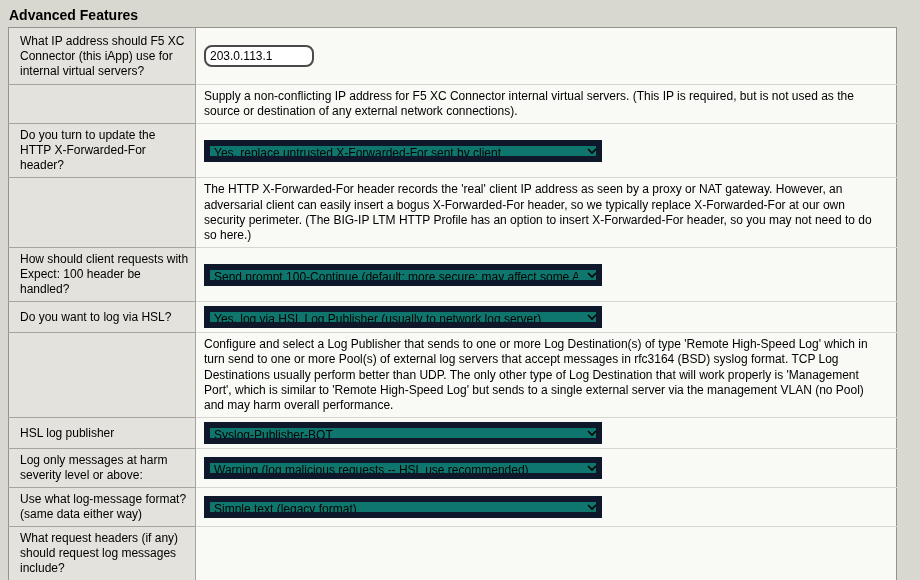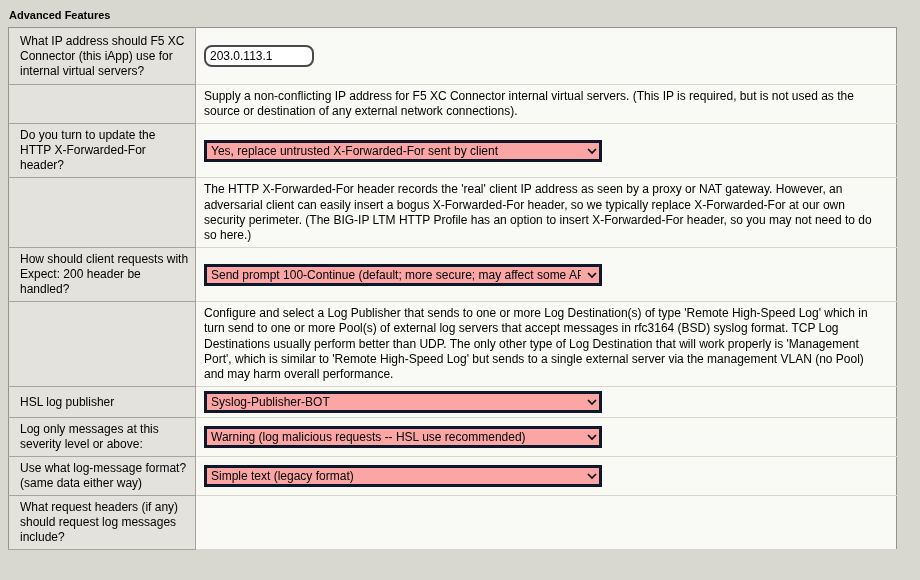--- a/index.html
+++ b/index.html
@@ -5,21 +5,21 @@
   * { box-sizing: border-box; margin: 0; padding: 0; }
   html, body {
     width: 920px; height: 580px;
     background: #d8d7d0;
     font-family: "Liberation Sans", sans-serif;
     color: #000;
     overflow: hidden;
   }
   body { padding: 8px; }
   .section-title {
-    font-size: 11px;
+    font-size: 14px;
     font-weight: bold;
     line-height: 14px;
     margin: 0 0 5px 1px;
   }
   table.iapp-table {
     border-collapse: collapse;
     table-layout: fixed;
     width: 889px;
     background: #f9f9f6;
     border: 1px solid #94948c;
@@ -62,22 +62,22 @@
   }
   input.txt.ip { width: 110px; }
 
   .select-wrap { position: relative; width: 398px; }
   select.sel {
     width: 100%;
     height: 22px;
     appearance: none;
     -webkit-appearance: none;
     -moz-appearance: none;
-    border: 3px solid #0f172a;
-    background: #fca5a5;
+    border: 6px solid #0f172a;
+    background: #0f766e;
     font-family: "Liberation Sans", sans-serif;
     font-size: 12px;
     padding: 0 18px 0 4px;
     border-radius: 0;
     color: #000;
   }
   .chev {
     position: absolute;
     right: 5px; top: 8px;
     pointer-events: none;
@@ -124,35 +124,50 @@
         </div>
       </td>
     </tr>
 
     <tr class="r4">
       <td class="lbl"></td>
       <td class="ctl help">The HTTP X-Forwarded-For header records the 'real' client IP address as seen by a proxy or NAT gateway. However, an adversarial client can easily insert a bogus X-Forwarded-For header, so we typically replace X-Forwarded-For at our own security perimeter. (The BIG-IP LTM HTTP Profile has an option to insert X-Forwarded-For header, so you may not need to do so here.)</td>
     </tr>
 
     <tr class="r5">
-      <td class="lbl">How should client requests with Expect: 200 header be handled?</td>
+      <td class="lbl">How should client requests with Expect: 100 header be handled?</td>
       <td class="ctl">
         <div class="select-wrap">
           <select class="sel">
             <option>Send prompt 100-Continue (default; more secure; may affect some API</option>
           </select>
           <span class="chev">
             <svg width="10" height="6" viewBox="0 0 10 6">
                   <path d="M1 1 L5 5 L9 1" fill="none" stroke="#000" stroke-width="1.7"></path>
                 </svg>
           </span>
         </div>
       </td>
     </tr>
 
+    <tr class="r6">
+      <td class="lbl">Do you want to log via HSL?</td>
+      <td class="ctl">
+        <div class="select-wrap">
+          <select class="sel">
+            <option>Yes, log via HSL Log Publisher (usually to network log server)</option>
+          </select>
+          <span class="chev">
+            <svg width="10" height="6" viewBox="0 0 10 6">
+                  <path d="M1 1 L5 5 L9 1" fill="none" stroke="#000" stroke-width="1.7"></path>
+                </svg>
+          </span>
+        </div>
+      </td>
+    </tr>
 
     <tr class="r7">
       <td class="lbl"></td>
       <td class="ctl help">Configure and select a Log Publisher that sends to one or more Log Destination(s) of type 'Remote High-Speed Log' which in turn send to one or more Pool(s) of external log servers that accept messages in rfc3164 (BSD) syslog format. TCP Log Destinations usually perform better than UDP. The only other type of Log Destination that will work properly is 'Management Port', which is similar to 'Remote High-Speed Log' but sends to a single external server via the management VLAN (no Pool) and may harm overall performance.</td>
     </tr>
 
     <tr class="r8">
       <td class="lbl">HSL log publisher</td>
       <td class="ctl">
         <div class="select-wrap">
@@ -162,21 +177,21 @@
           <span class="chev">
             <svg width="10" height="6" viewBox="0 0 10 6">
                   <path d="M1 1 L5 5 L9 1" fill="none" stroke="#000" stroke-width="1.7"></path>
                 </svg>
           </span>
         </div>
       </td>
     </tr>
 
     <tr class="r9">
-      <td class="lbl">Log only messages at this severity level or above:</td>
+      <td class="lbl">Log only messages at harm severity level or above:</td>
       <td class="ctl">
         <div class="select-wrap">
           <select class="sel">
             <option>Warning (log malicious requests -- HSL use recommended)</option>
           </select>
           <span class="chev">
             <svg width="10" height="6" viewBox="0 0 10 6">
                   <path d="M1 1 L5 5 L9 1" fill="none" stroke="#000" stroke-width="1.7"></path>
                 </svg>
           </span>

